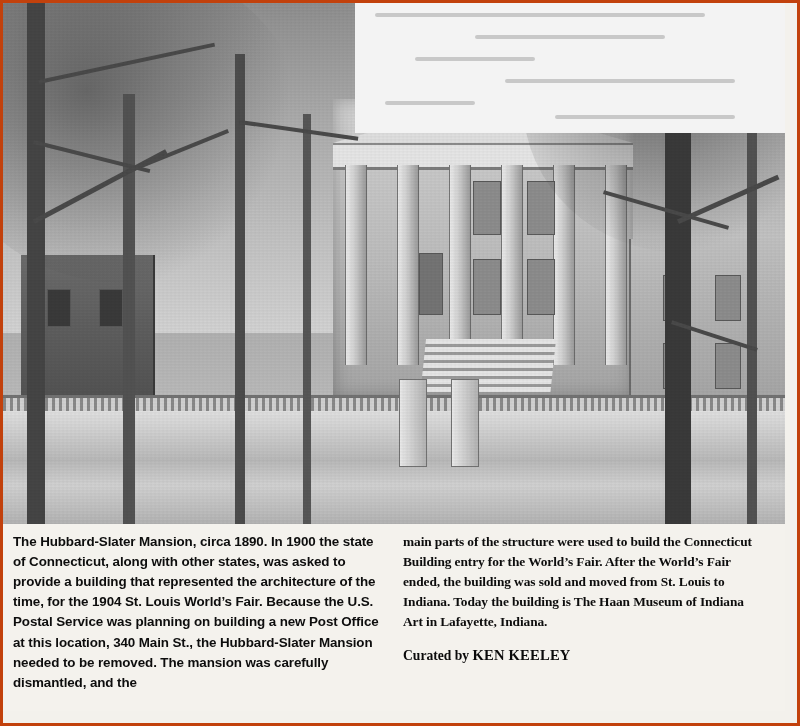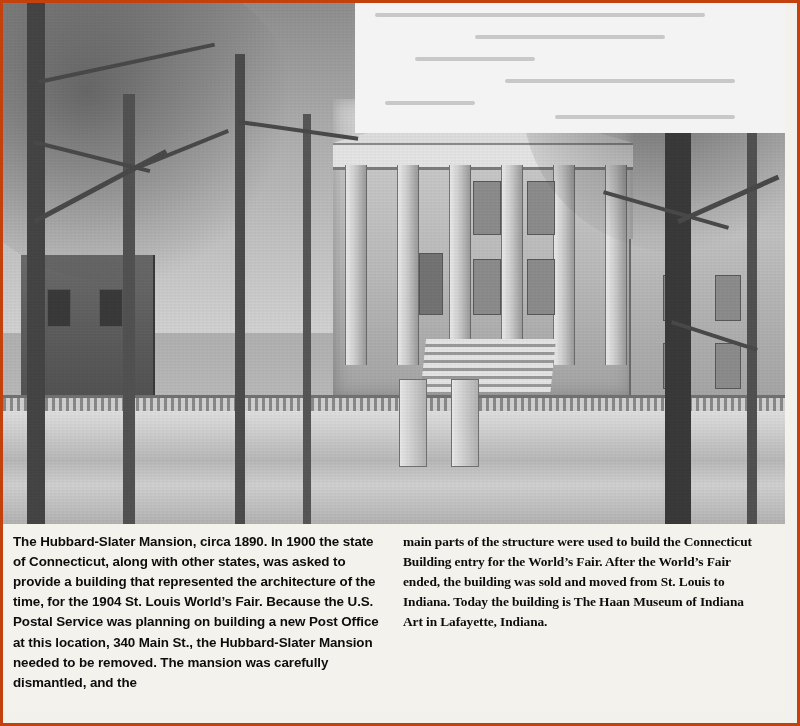--- a/index.html
+++ b/index.html
@@ -281,17 +281,21 @@
 
       <div class="grain"></div>
     </div>
 
     <div class="caption">
       <div class="col-left">
         <div class="col-text">The Hubbard-Slater Mansion, circa 1890. In 1900 the state of Connecticut, along with other states, was asked to provide a building that represented the architecture of the time, for the 1904 St. Louis World’s Fair. Because the U.S. Postal Service was planning on building a new Post Office at this location, 340 Main St., the Hubbard-Slater Mansion needed to be removed. The mansion was carefully dismantled, and the</div>
       </div>
       <div class="col-right">
         <div class="col-text">main parts of the structure were used to build the Connecticut Building entry for the World’s Fair. After the World’s Fair ended, the building was sold and moved from St. Louis to Indiana. Today the building is The Haan Museum of Indiana Art in Lafayette, Indiana.</div>
+        <div class="curated">
+          <span>Curated by</span>
+          <span class="who">KEN KEELEY</span>
+        </div>
       </div>
     </div>
 
   </div>
 </div>
 
 </body></html>

